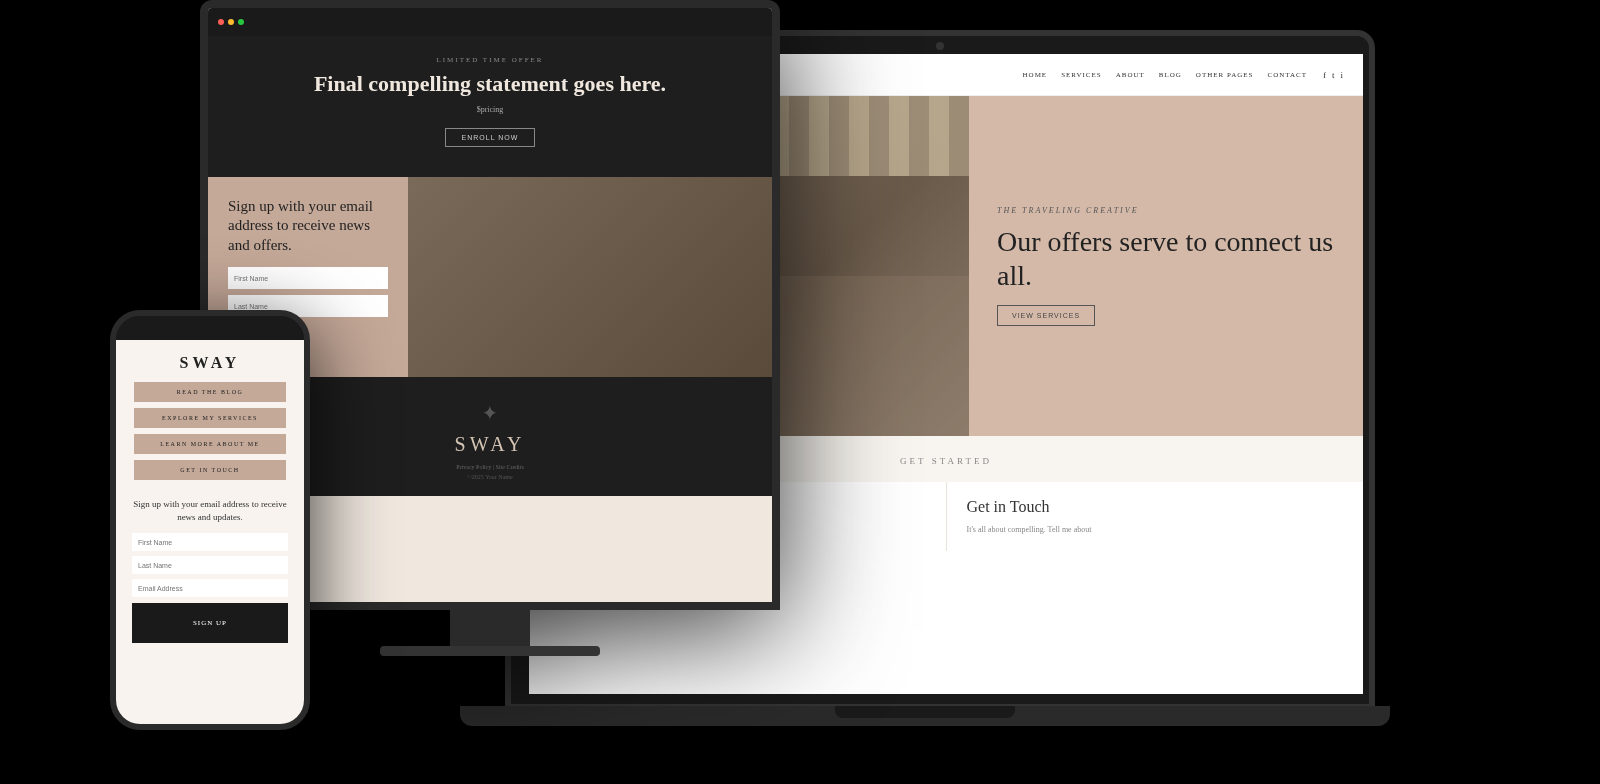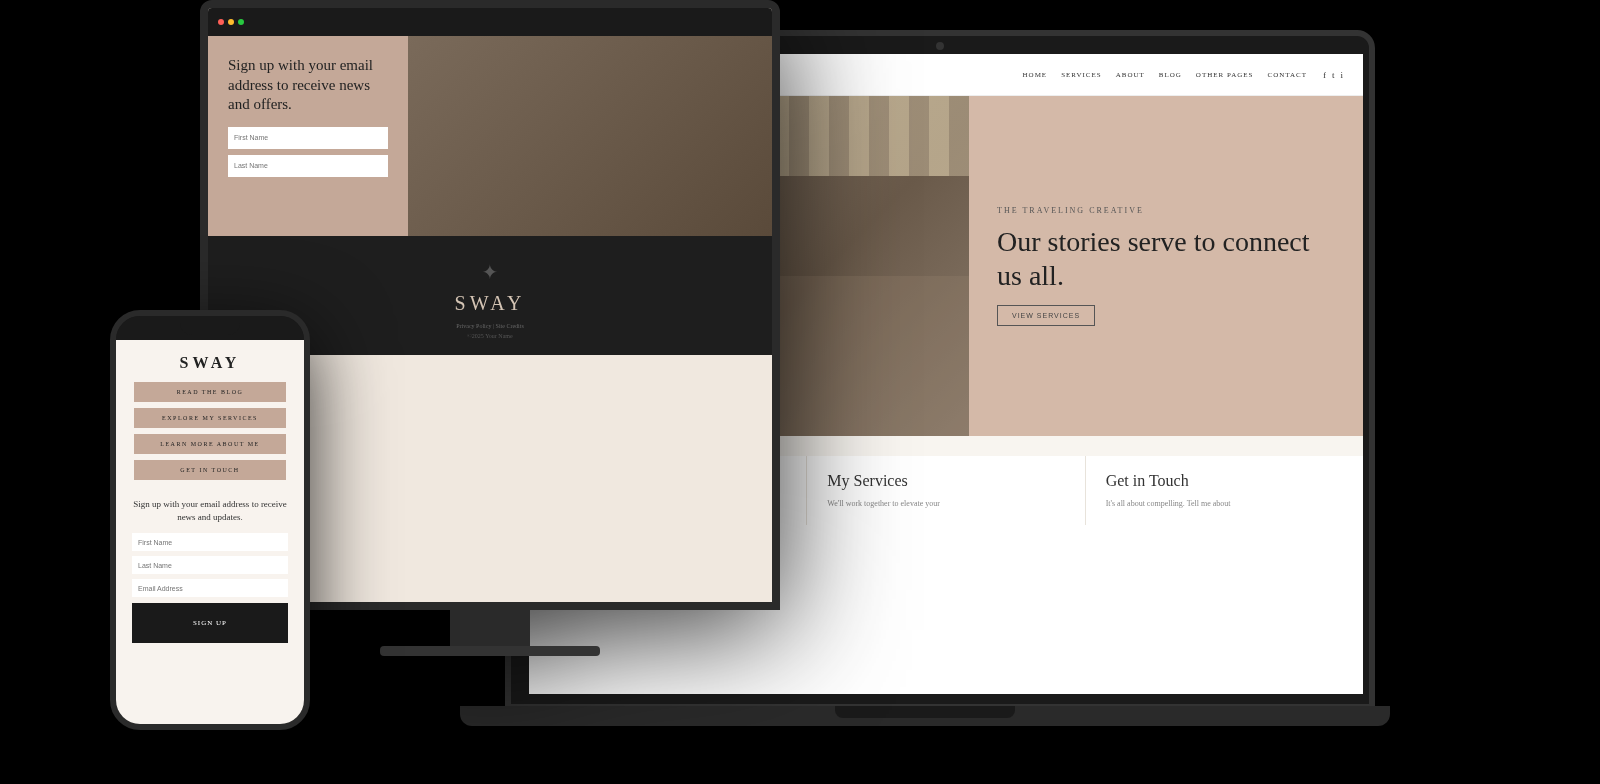--- a/index.html
+++ b/index.html
@@ -180,20 +180,21 @@
       flex-direction: column;
       justify-content: center;
       padding: 30px 28px;
     }
     .hero-subtitle {
       font-size: 8px;
       letter-spacing: 2px;
       text-transform: uppercase;
       color: #555;
       margin-bottom: 10px;
+      font-style: italic;
     }
     .hero-title {
       font-size: 28px;
       line-height: 1.2;
       color: #222;
       margin-bottom: 12px;
       font-weight: 400;
     }
     .hero-body {
       font-size: 8px;
@@ -529,34 +530,31 @@
               </div>
             <div class="door-facade">
               <div class="door-window"></div>
             </div>
             <div class="plant"></div>
             <div class="table-area"></div>
           </div>
         </div>
         <div class="hero-content">
           <span class="hero-subtitle">THE TRAVELING CREATIVE</span>
-          <h1 class="hero-title">Our stories serve to connect us all.</h1>
+          <h1 class="hero-title">Our offers serve to connect us all.</h1>
           <button class="hero-btn">VIEW SERVICES</button>
         </div>
       </div>
 
       <div class="get-started">
+        <p class="get-started-label">GET STARTED</p>
         <div class="get-started-cards">
           <div class="gs-card">
             <h3 class="gs-card-title">The Journal</h3>
             <p class="gs-card-body">Read my personal blog and see life</p>
-          </div>
-          <div class="gs-card">
-            <h3 class="gs-card-title">My Services</h3>
-            <p class="gs-card-body">We'll work together to elevate your</p>
           </div>
           <div class="gs-card">
             <h3 class="gs-card-title">Get in Touch</h3>
             <p class="gs-card-body">It's all about compelling. Tell me about</p>
           </div>
         </div>
       </div>
     </div>
   </div>
   <div class="laptop-base"></div>
@@ -564,20 +562,26 @@
 
 <div class="desktop">
   <div class="desktop-screen">
     <div class="desktop-inner">
       <div class="desktop-top-bar">
         <div class="dot dot-r"></div>
         <div class="dot dot-y"></div>
         <div class="dot dot-g"></div>
       </div>
 
+      <div class="desk-section-dark">
+        <p class="desk-offer-label">LIMITED TIME OFFER</p>
+        <h2 class="desk-headline">Final compelling statement goes here.</h2>
+        <p class="desk-pricing-link">$pricing</p>
+        <button class="desk-enroll-btn">ENROLL NOW</button>
+      </div>
 
       <div class="desk-signup-section">
         <div class="desk-signup-left">
           <p class="desk-signup-title">Sign up with your email address to receive news and offers.</p>
           <input class="desk-field" type="text" placeholder="First Name" style="">
           <input class="desk-field" type="text" placeholder="Last Name" style="">
         </div>
         <div class="desk-signup-right">
           <div class="desk-signup-img"></div>
         </div>

